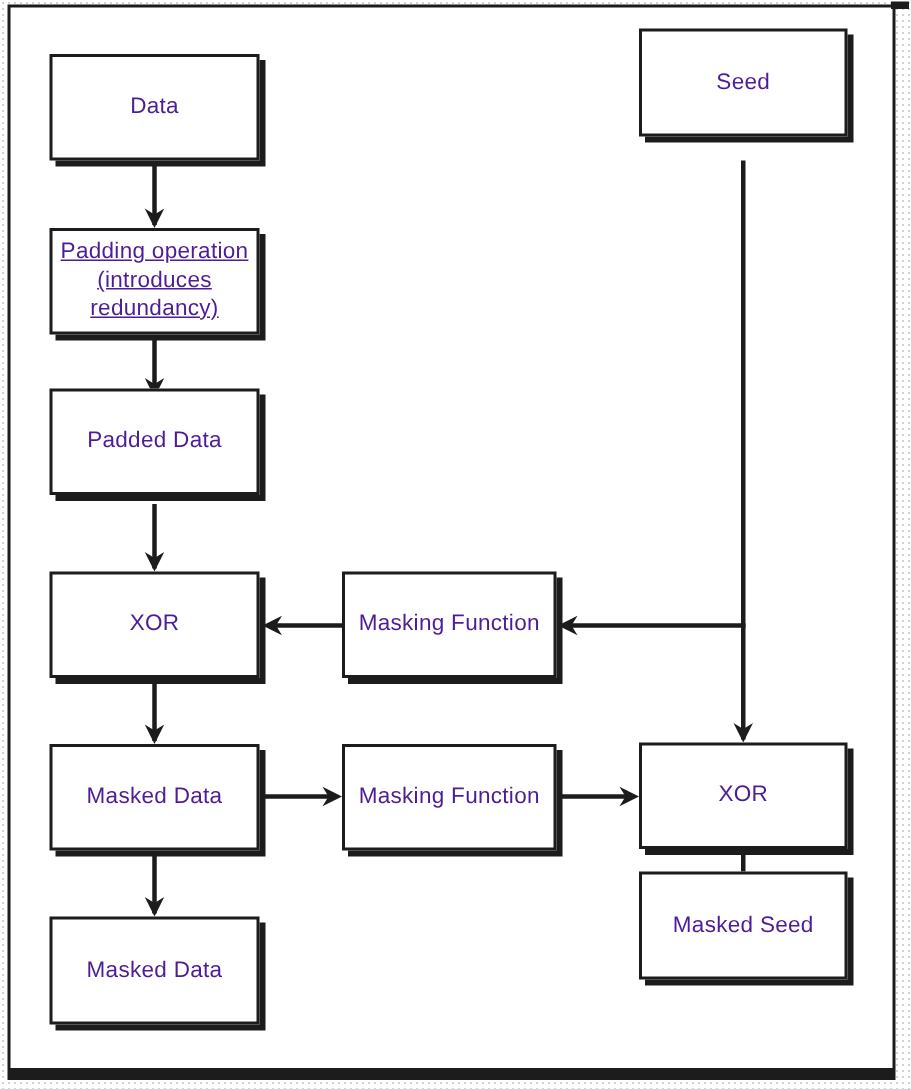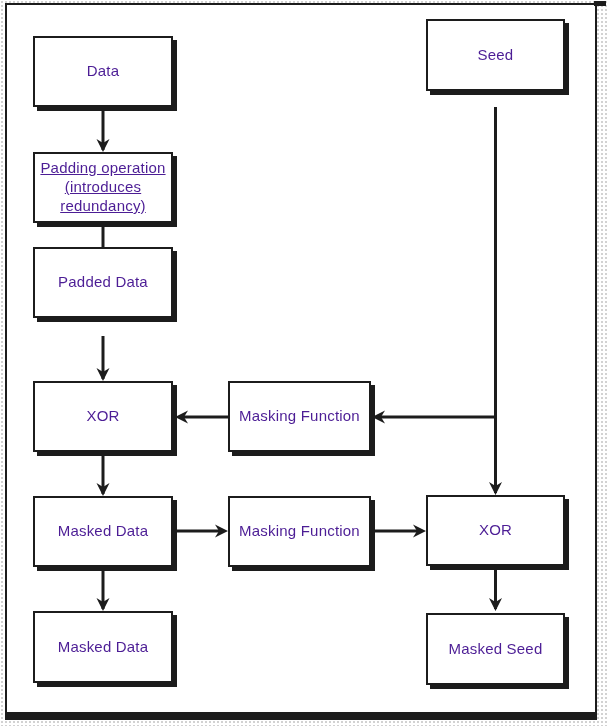--- a/index.html
+++ b/index.html
@@ -50,31 +50,31 @@
     line-height: 1.25;
     color: #4c1d95;
     letter-spacing: 0.2px;
   }
   .node .label { display: block; }
   .multiline { white-space: pre-line; }
 
   
   .n-data          { left: 33px;  top: 36px;  width: 140px; height: 71px; }
   .n-padding       { left: 33px;  top: 152px; width: 140px; height: 71px; text-decoration: underline; }
-  .n-padded        { left: 33px;  top: 247px; width: 140px; height: 71px; }
+  .n-padded        { left: 33px;  top: 259px; width: 140px; height: 71px; }
   .n-xor-left      { left: 33px;  top: 381px; width: 140px; height: 71px; }
   .n-masked-data-1 { left: 33px;  top: 496px; width: 140px; height: 71px; }
   .n-masked-data-2 { left: 33px;  top: 611px; width: 140px; height: 72px; }
   
   .n-masking-1     { left: 228px; top: 381px; width: 143px; height: 71px; }
   .n-masking-2     { left: 228px; top: 496px; width: 143px; height: 71px; }
   
   .n-seed          { left: 426px; top: 19px;  width: 139px; height: 72px; }
   .n-xor-right     { left: 426px; top: 495px; width: 139px; height: 71px; }
-  .n-masked-seed   { left: 426px; top: 613px; width: 139px; height: 72px; }
+  .n-masked-seed   { left: 426px; top: 581px; width: 139px; height: 72px; }
 
   .connectors {
     position: absolute;
     left: 0;
     top: 0;
     width: 607px;
     height: 726px;
     pointer-events: none;
   }
   .connectors line { stroke: #1c1c1c; stroke-width: 3; }

